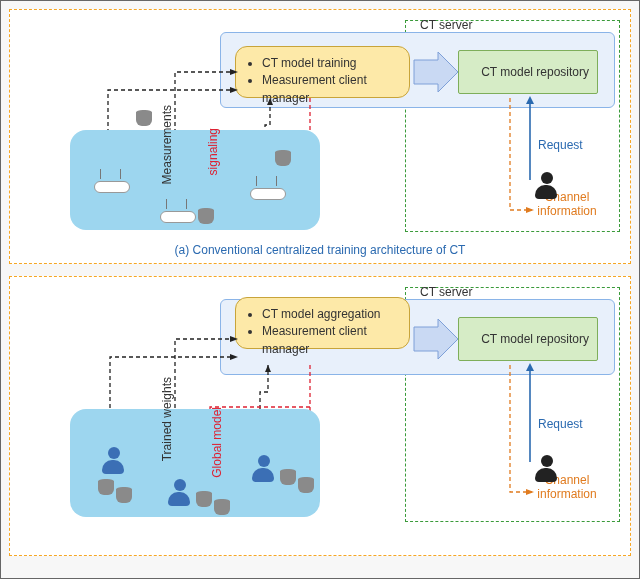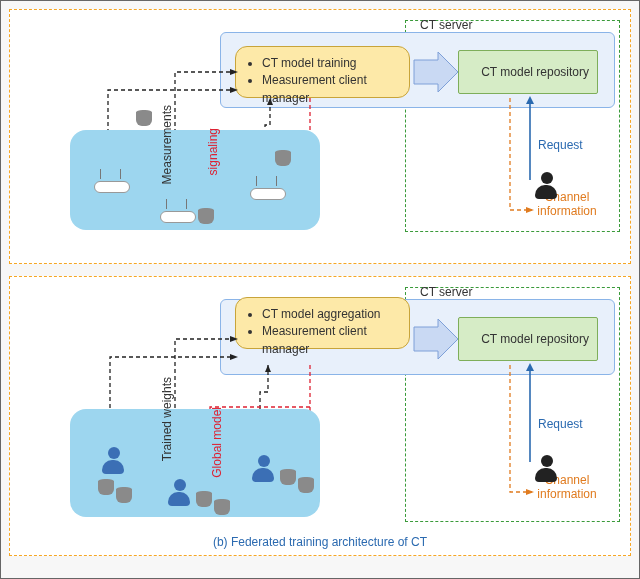--- a/index.html
+++ b/index.html
@@ -99,20 +99,21 @@
     <div class="label label-v" style="left:150px;top:95px">Measurements</div>
     <div class="label label-v label-red" style="left:196px;top:118px">signaling</div>
     <div class="label label-blue" style="left:528px;top:128px">Request</div>
     <div class="label label-orange" style="left:522px;top:180px;width:70px;text-align:center;line-height:1.2">Channel information</div>
 
     <div class="user-icon" style="left:525px;top:162px">
         <div class="head"></div>
         <div class="body"></div>
       </div>
 
+    <div class="caption" style="position:absolute;left:0;right:0;bottom:2px">(a) Conventional centralized training architecture of CT</div>
   </div>
 
   <div class="panel panel-b">
     <div class="green-dash" style="left:395px;top:10px;width:215px;height:235px"></div>
     <div class="server-box" style="left:210px;top:22px;width:395px;height:76px"></div>
     <div class="label" style="left:410px;top:8px">CT server</div>
 
     <div class="proc-box" style="left:225px;top:20px;width:175px;height:52px">
       <ul>
         <li>CT model aggregation</li>
@@ -171,16 +172,15 @@
     <div class="label label-v" style="left:150px;top:100px">Trained weights</div>
     <div class="label label-v label-red" style="left:200px;top:130px">Global model</div>
     <div class="label label-blue" style="left:528px;top:140px">Request</div>
     <div class="label label-orange" style="left:522px;top:196px;width:70px;text-align:center;line-height:1.2">Channel information</div>
 
     <div class="user-icon" style="left:525px;top:178px">
         <div class="head"></div>
         <div class="body"></div>
       </div>
 
-    <div class="caption" style="position:absolute;left:0;right:0;bottom:2px">(b) Federated training architecture of CT</div>
   </div>
 
 </div>
 
 </body></html>

